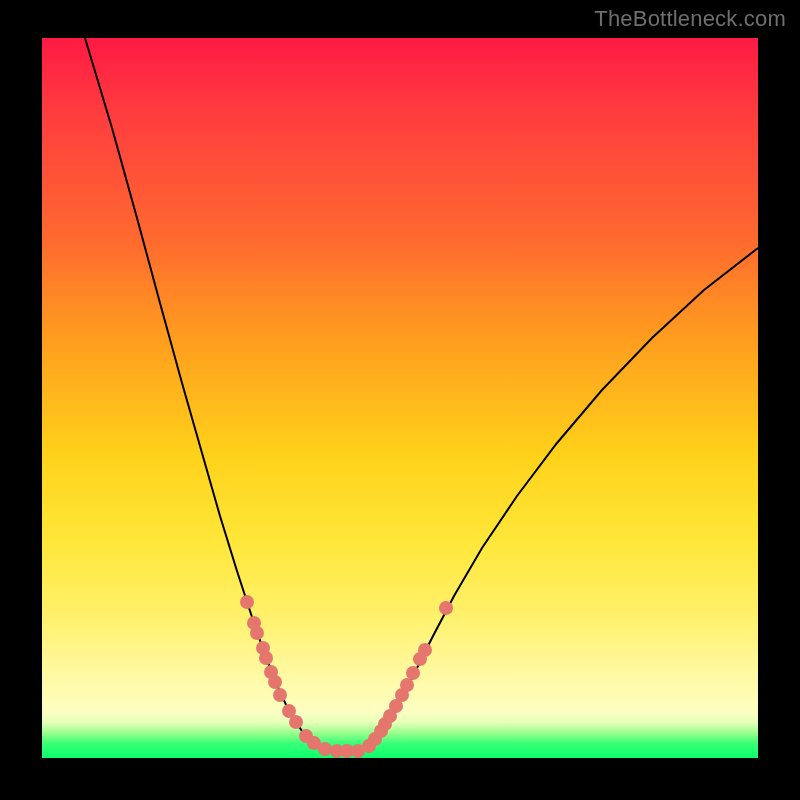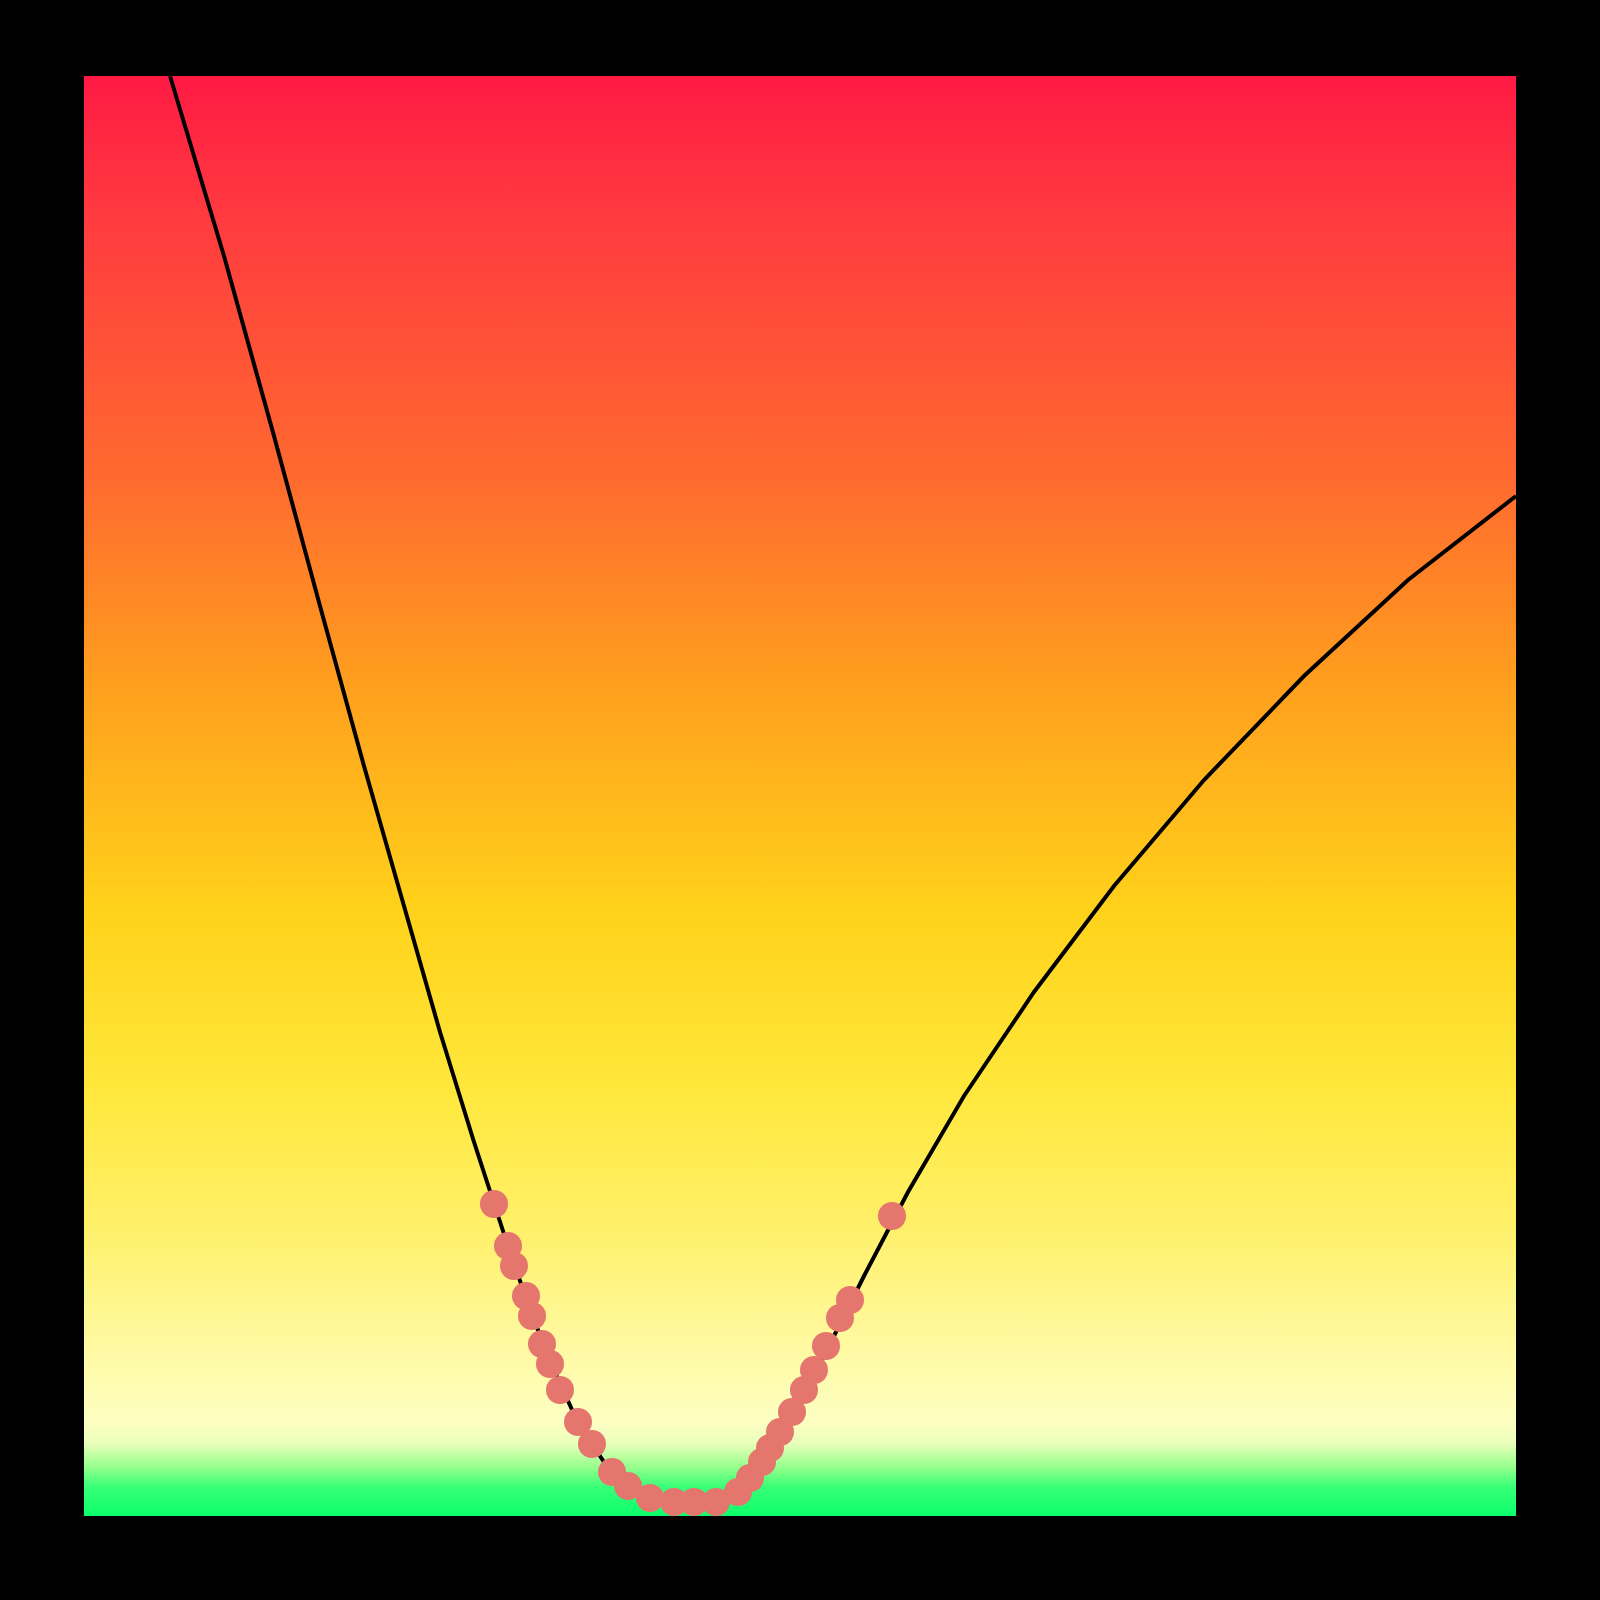--- a/index.html
+++ b/index.html
@@ -64,20 +64,21 @@
   }
   .marker {
     fill: #e4766e;
   }
 </style>
 </head>
 <body>
 
 <div class="frame">
 
+  <div class="watermark">TheBottleneck.com</div>
 
   <div class="plot-area">
     <svg class="curves" viewBox="0 0 716 720" preserveAspectRatio="none">
       <path id="path-left" class="curve-line" d="M 43 0 L 70 90 L 95 180 L 118 265 L 140 345 L 160 415 L 178 478 L 195 533 L 210 579 L 223 617 L 235 647 L 245 669 L 254 684 L 262 696 L 270 704 L 280 710 L 292 713"></path>
       <path id="path-floor" class="curve-line" d="M 292 713 L 320 713"></path>
       <path id="path-right" class="curve-line" d="M 320 713 L 328 708 L 336 699 L 346 684 L 358 663 L 372 636 L 390 600 L 412 558 L 440 510 L 475 458 L 515 405 L 560 352 L 610 300 L 662 252 L 716 210"></path>
       <g id="markers-group">
           <circle cx="205" cy="564" r="7" class="marker" fill="#e4766e"></circle>
           <circle cx="212" cy="585" r="7" class="marker" fill="#e4766e"></circle>
           <circle cx="215" cy="595" r="7" class="marker" fill="#e4766e"></circle>

